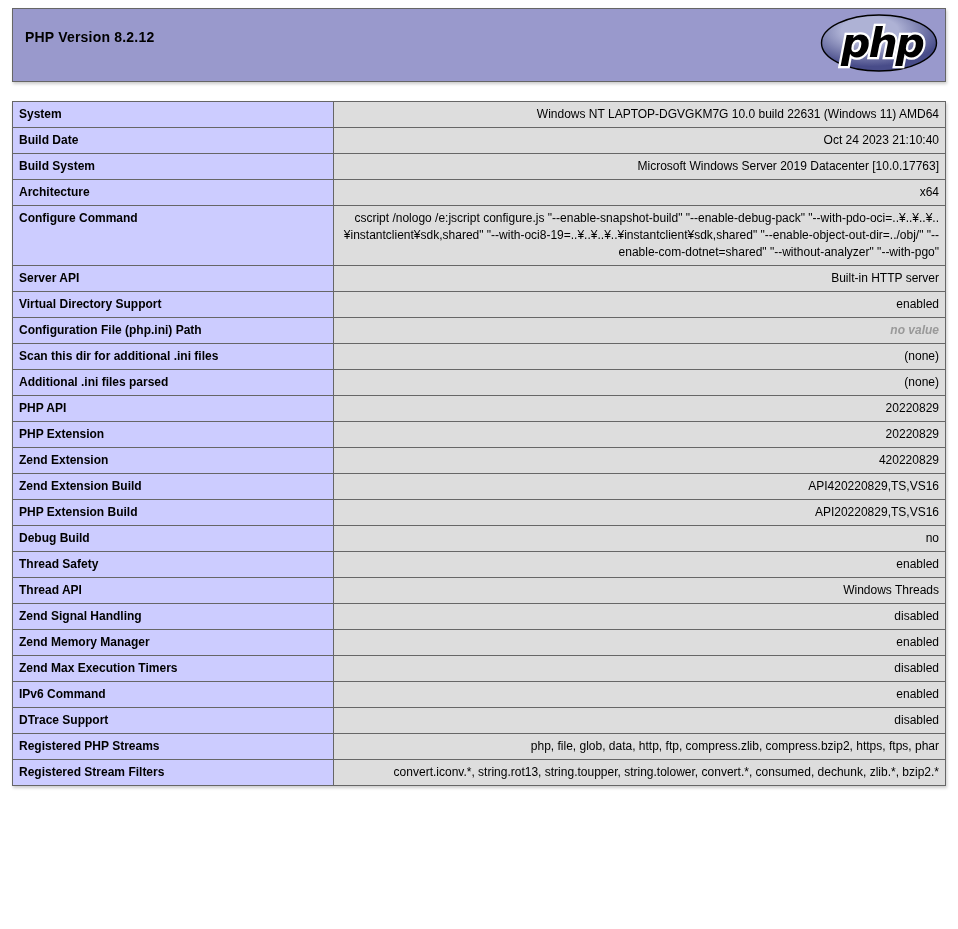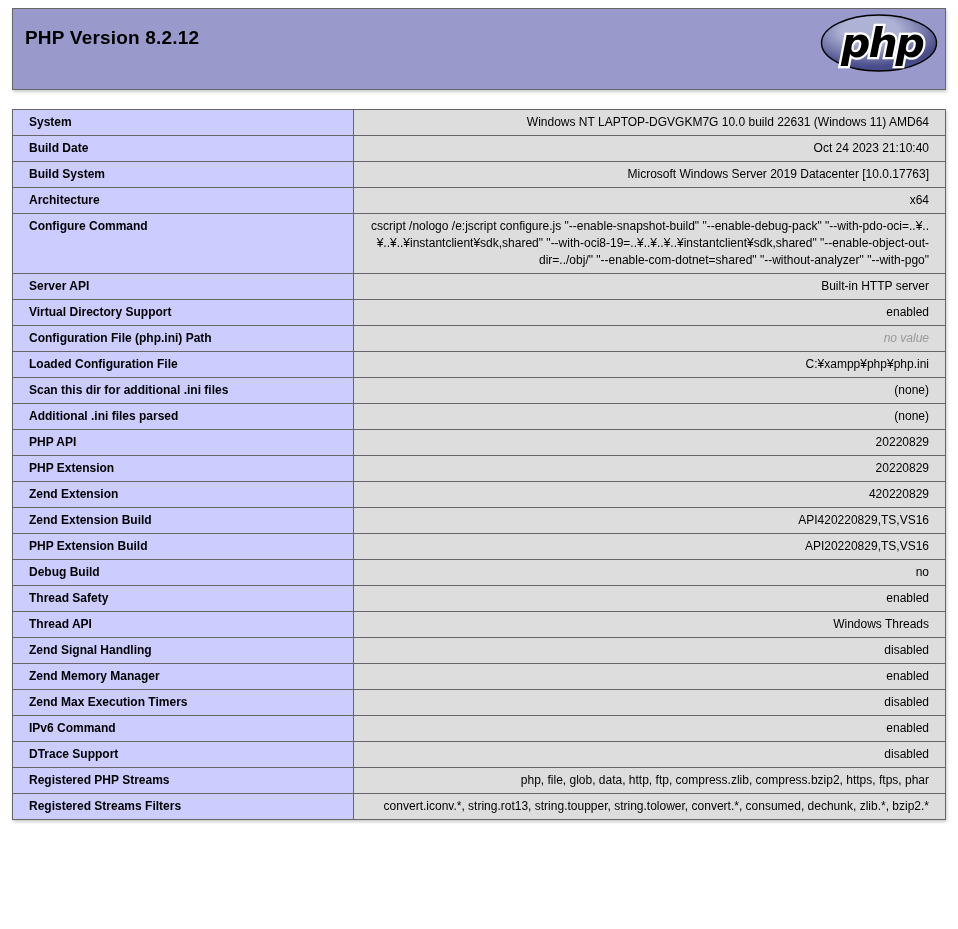--- a/index.html
+++ b/index.html
@@ -21,60 +21,61 @@
     border-collapse: collapse;
     width: 934px;
     box-shadow: 1px 2px 3px #ccc;
     table-layout: fixed;
   }
   td {
     border: 1px solid #666666;
     font-size: 12px;
     line-height: 17px;
     vertical-align: baseline;
-    padding: 4px 16px;
+    padding: 4px 6px;
     word-wrap: break-word;
   }
   
   .header-table td.h {
     background-color: #9999cc;
     position: relative;
     height: 58px;
     padding: 5px 6px;
     vertical-align: top;
   }
   h1.p {
-    font-size: 19px;
+    font-size: 14px;
     font-weight: bold;
     color: #000;
     margin: 15px 0 0 6px;
     letter-spacing: 0.2px;
   }
   .logo-link {
     float: right;
-    margin: 0 1px 12px 0;
+    margin: 0 1px 4px 0;
     display: block;
     width: 118px;
     height: 58px;
     text-decoration: none;
   }
   
   .info-table { margin-top: 19px; }
   td.e {
     background-color: #ccccff;
     font-weight: bold;
     width: 308px;
   }
   td.v {
     background-color: #dddddd;
     text-align: right;
   }
   td.v.novalue {
     font-style: italic;
     color: #999999;
+    font-weight: bold;
   }
 </style>
 </head>
 <body>
 
 <div class="center">
 
   <table class="header-table">
     <tbody>
       <tr>
@@ -127,24 +128,20 @@
         </tr>
         <tr>
           <td class="e">Virtual Directory Support</td>
           <td class="v">enabled</td>
         </tr>
         <tr>
           <td class="e">Configuration File (php.ini) Path</td>
           <td class="v novalue">no value</td>
         </tr>
         <tr>
-          <td class="e">Loaded Configuration File</td>
-          <td class="v">C:¥xampp¥php¥php.ini</td>
-        </tr>
-        <tr>
           <td class="e">Scan this dir for additional .ini files</td>
           <td class="v">(none)</td>
         </tr>
         <tr>
           <td class="e">Additional .ini files parsed</td>
           <td class="v">(none)</td>
         </tr>
         <tr>
           <td class="e">PHP API</td>
           <td class="v">20220829</td>
@@ -195,19 +192,19 @@
         </tr>
         <tr>
           <td class="e">DTrace Support</td>
           <td class="v">disabled</td>
         </tr>
         <tr>
           <td class="e">Registered PHP Streams</td>
           <td class="v">php, file, glob, data, http, ftp, compress.zlib, compress.bzip2, https, ftps, phar</td>
         </tr>
         <tr>
-          <td class="e">Registered Streams Filters</td>
+          <td class="e">Registered Stream Filters</td>
           <td class="v">convert.iconv.*, string.rot13, string.toupper, string.tolower, convert.*, consumed, dechunk, zlib.*, bzip2.*</td>
         </tr>
       </tbody>
   </table>
 
 </div>
 
 </body></html>

